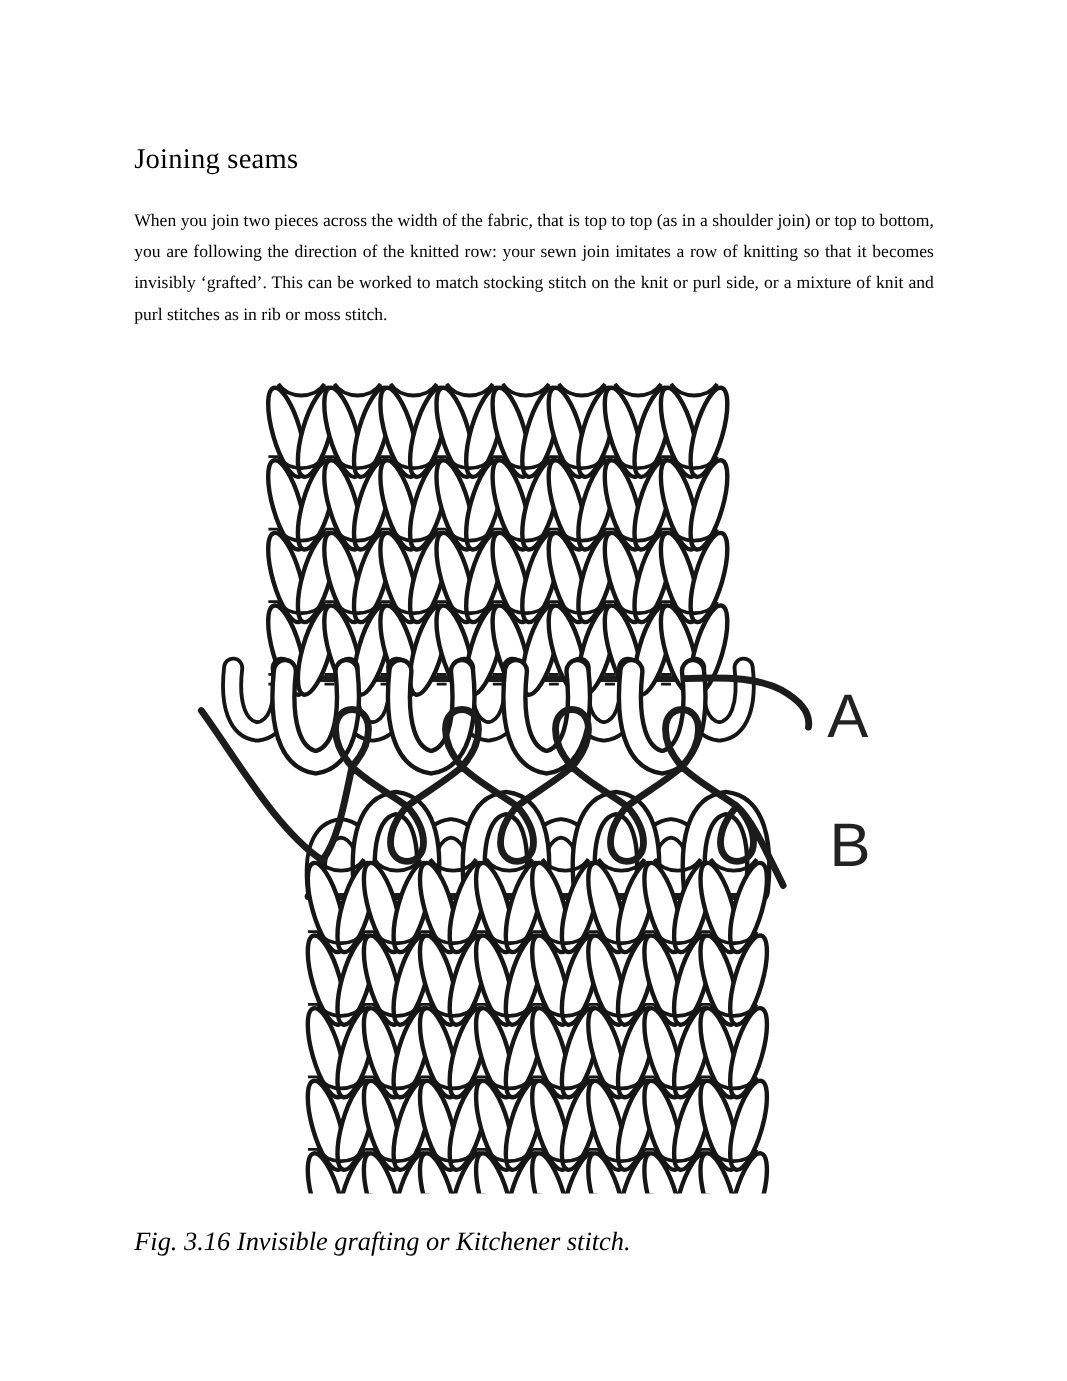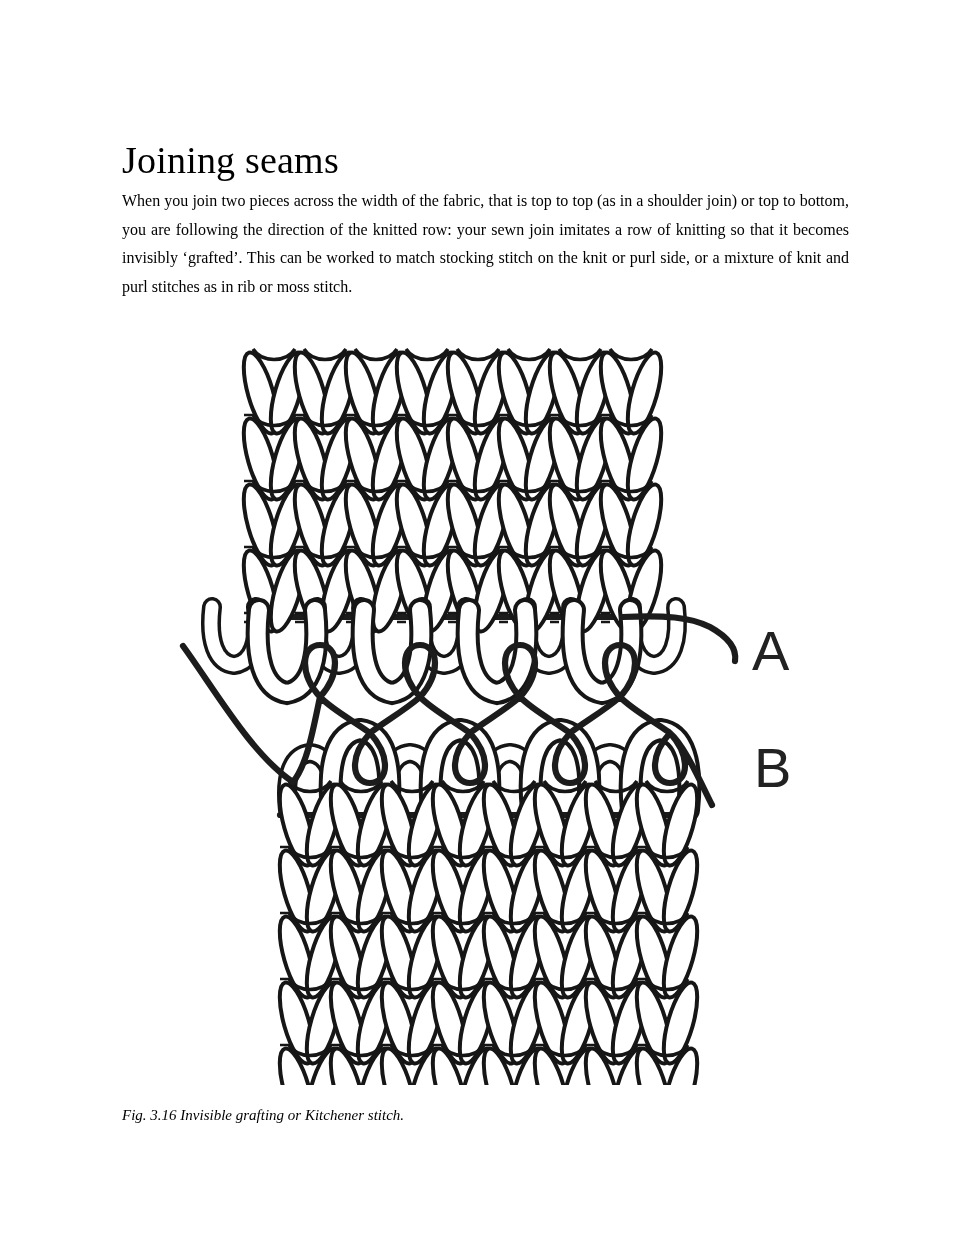--- a/index.html
+++ b/index.html
@@ -2,29 +2,29 @@
 <html><head>
 <meta charset="utf-8">
 <style>
   html,body{margin:0;padding:0;}
   body{
     width:970px;height:1255px;position:relative;background:#ffffff;
     font-family:"Liberation Serif",serif;color:#000;overflow:hidden;
   }
   .title{
     position:absolute;left:122px;top:113px;
-    font-size:38px;font-weight:400;letter-spacing:.2px;white-space:nowrap;
+    font-size:26px;font-weight:400;letter-spacing:.2px;white-space:nowrap;
   }
   .para{
     position:absolute;left:122px;top:171px;width:727px;
     font-size:16px;line-height:28.6px;text-align:justify;
   }
   .caption{
     position:absolute;left:122px;top:1092px;
-    font-size:15px;font-style:italic;white-space:nowrap;
+    font-size:24px;font-style:italic;white-space:nowrap;
   }
   svg.fig{position:absolute;left:170px;top:345px;}
   .leg{fill:#fff;stroke:#161616;stroke-width:4;}
   .head{fill:none;stroke:#161616;stroke-width:3.5;}
   .tick{stroke:#161616;stroke-width:2.5;}
   .tb{fill:none;stroke:#161616;stroke-width:24;stroke-linecap:round;}
   .tw{fill:none;stroke:#fff;stroke-width:16;stroke-linecap:round;}
   .tbs{fill:none;stroke:#161616;stroke-width:20;stroke-linecap:round;}
   .tws{fill:none;stroke:#fff;stroke-width:13;stroke-linecap:round;}
   .yarn{fill:none;stroke:#1c1c1c;stroke-width:6.2;stroke-linecap:round;}

